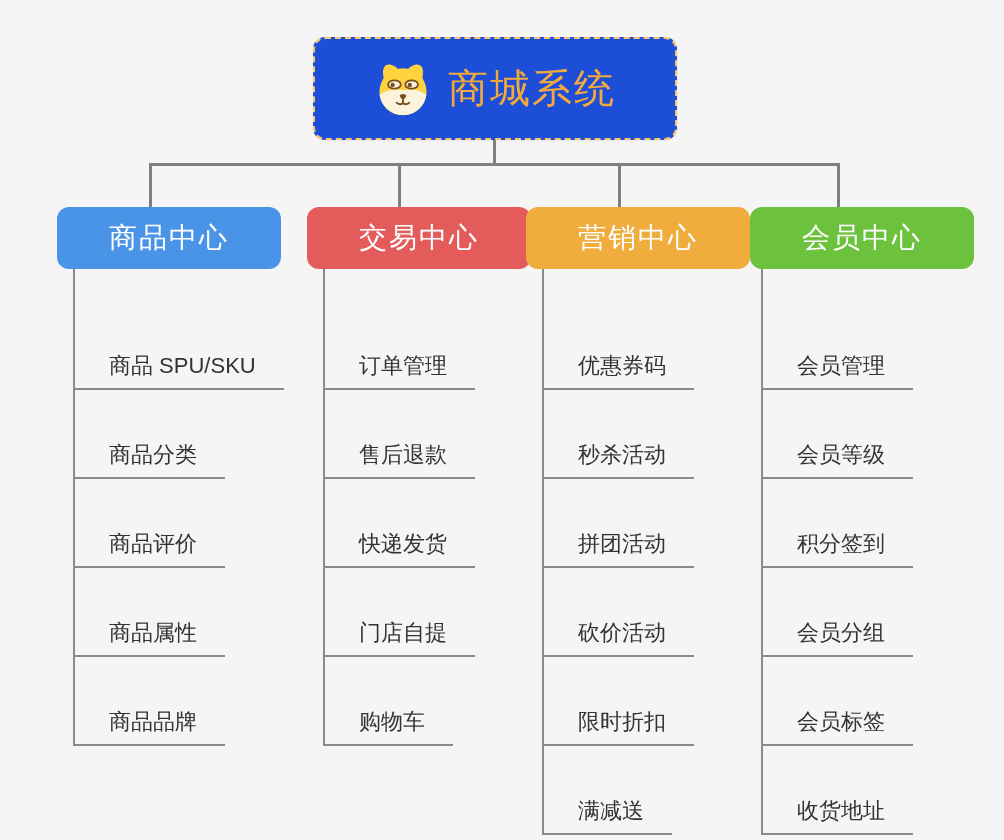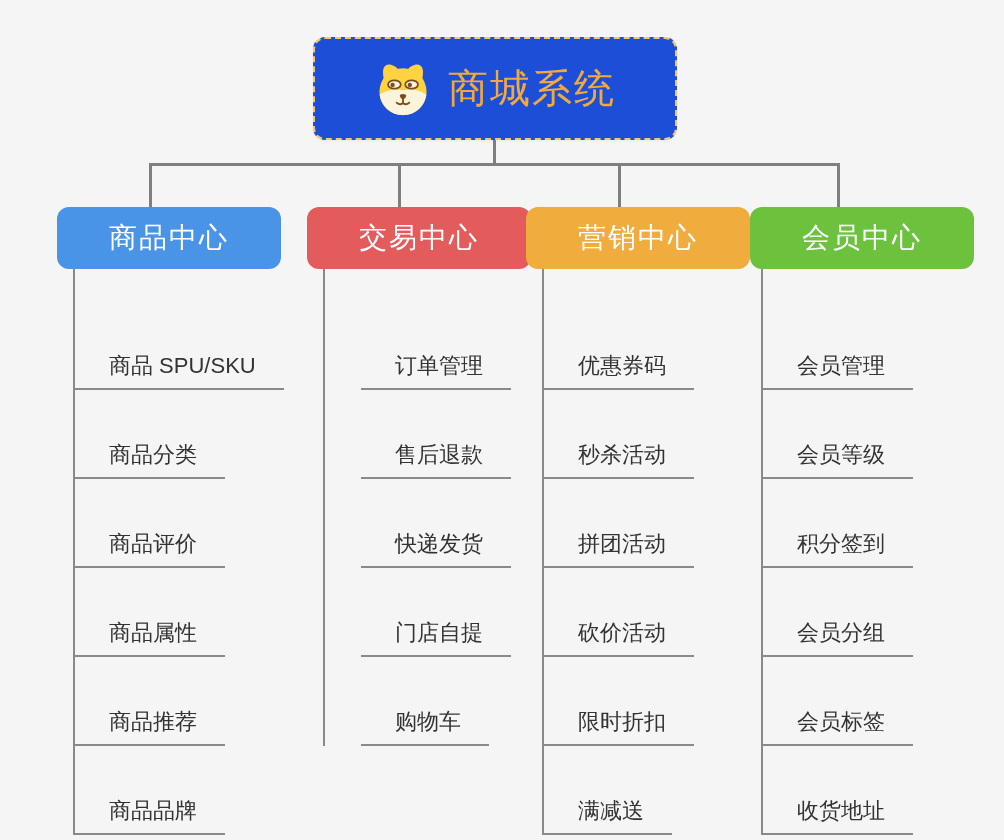--- a/index.html
+++ b/index.html
@@ -29,21 +29,21 @@
   .branch{
     position:absolute;top:207px;width:224px;height:62px;border-radius:12px;
     display:flex;align-items:center;justify-content:center;
     color:#ffffff;font-size:28px;letter-spacing:2px;white-space:nowrap;
   }
   .branch-1{left:57px;} .branch-2{left:307px;} .branch-3{left:526px;} .branch-4{left:750px;}
   
   .col{
     position:absolute;top:269px;border-left:2px solid #8a8a8a;
   }
-  .col-1{left:73px;} .col-2{left:323px;padding-left:36px;} .col-3{left:542px;} .col-4{left:761px;}
+  .col-1{left:73px;} .col-2{left:323px;} .col-3{left:542px;} .col-4{left:761px;}
   .leaf{
     height:89px;width:max-content;display:flex;align-items:flex-end;
     border-bottom:2px solid #8a8a8a;box-sizing:border-box;
     padding:0 28px 7px 34px;font-size:22px;color:#333333;white-space:nowrap;
     cursor:default;
   }
   .leaf:first-child{height:98px;margin-top:23px;}
 </style>
 </head>
 <body>
@@ -76,21 +76,20 @@
 <div class="branch branch-1" style="background: rgb(74, 148, 232);">商品中心</div>
 <div class="branch branch-2" style="background: rgb(228, 91, 91);">交易中心</div>
 <div class="branch branch-3" style="background: rgb(240, 172, 61);">营销中心</div>
 <div class="branch branch-4" style="background: rgb(108, 194, 61);">会员中心</div>
 
 <div class="col col-1">
   <div class="leaf">商品 SPU/SKU</div>
   <div class="leaf">商品分类</div>
   <div class="leaf">商品评价</div>
   <div class="leaf">商品属性</div>
-  <div class="leaf">商品推荐</div>
   <div class="leaf">商品品牌</div>
 </div>
 
 <div class="col col-2">
   <div class="leaf">订单管理</div>
   <div class="leaf">售后退款</div>
   <div class="leaf">快递发货</div>
   <div class="leaf">门店自提</div>
   <div class="leaf">购物车</div>
 </div>

